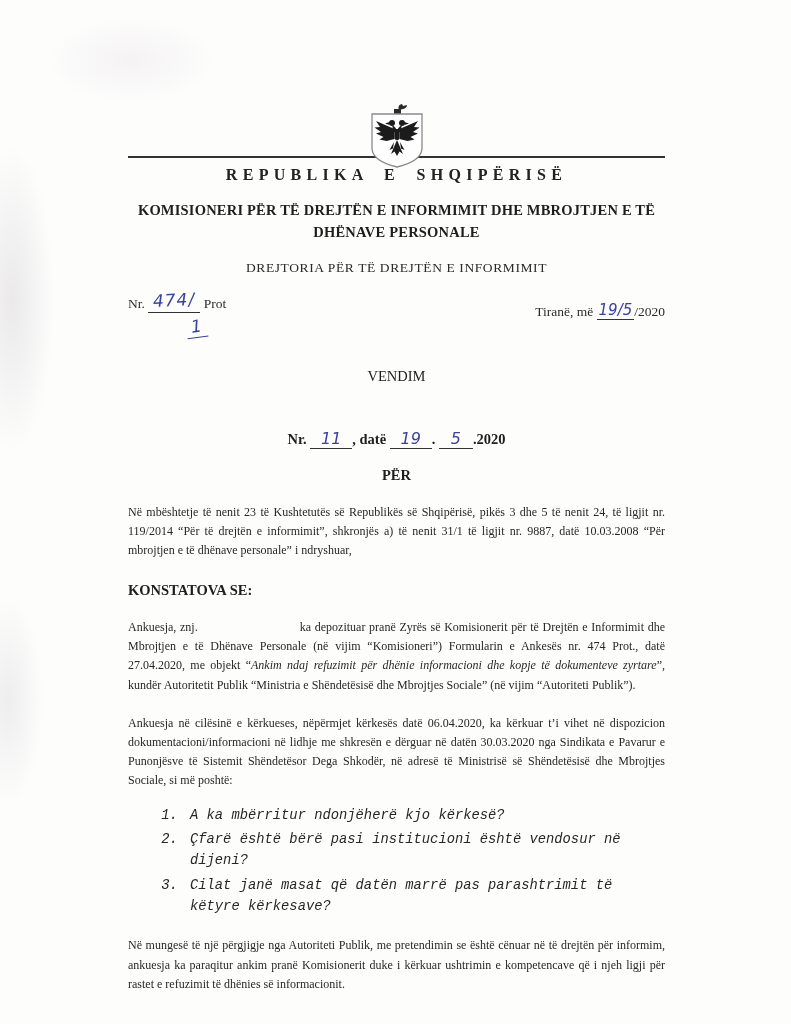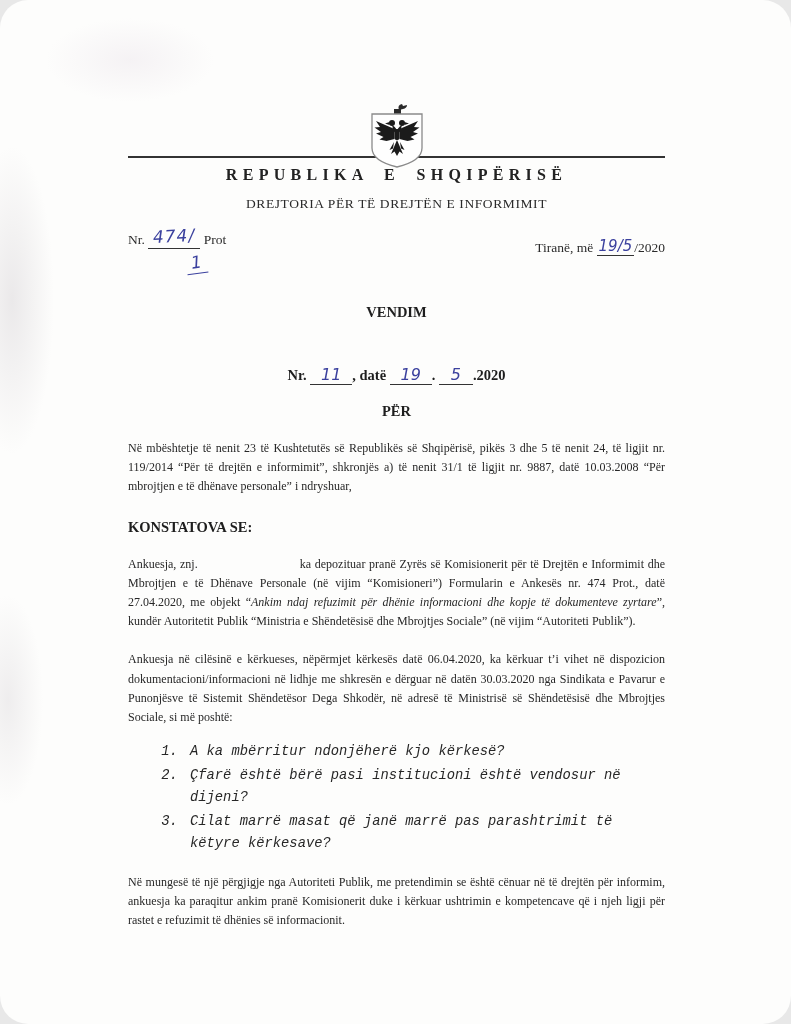--- a/index.html
+++ b/index.html
@@ -9,45 +9,44 @@
     width:791px;height:1024px;
     margin:0 auto;
     background:
       radial-gradient(ellipse 60px 220px at 12px 300px, rgba(200,195,200,.35), rgba(0,0,0,0) 70%),
       radial-gradient(ellipse 50px 150px at 8px 700px, rgba(205,200,205,.30), rgba(0,0,0,0) 70%),
       radial-gradient(ellipse 120px 60px at 130px 60px, rgba(230,222,230,.35), rgba(0,0,0,0) 70%),
       #fdfdfc;
     font-family:"Liberation Serif", serif;
     color:#2b2b2b;
     overflow:hidden;
-    border-radius:28px;
   }
   .content{padding:0 126px 0 128px;}
   
   .emblem-block{position:relative;height:188px;}
   .rule{position:absolute;top:156px;left:0;right:0;border-top:2px solid #333;z-index:1;}
   .emblem{position:absolute;top:104px;left:50%;transform:translateX(-50%);z-index:2;}
   .republic{position:absolute;top:166px;left:0;width:100%;text-align:center;
     font-weight:bold;font-size:16px;letter-spacing:.33em;word-spacing:.45em;color:#222;z-index:3;}
   
   .institution{margin-top:12px;text-align:center;font-weight:bold;font-size:14.5px;line-height:1.5;color:#1e1e1e;letter-spacing:.2px;}
-  .directorate{margin-top:8px;text-align:center;font-size:13.5px;letter-spacing:.6px;color:#2a2a2a;}
+  .directorate{margin-top:16px;text-align:center;font-size:13.5px;letter-spacing:.6px;color:#2a2a2a;}
   
   .protocol-row{margin-top:16px;display:flex;justify-content:space-between;align-items:flex-start;font-size:13.5px;}
   .protocol-left{position:relative;height:52px;}
   .blank{display:inline-block;border-bottom:1.2px solid #333;text-align:center;vertical-align:baseline;}
   .blank.nr-blank{min-width:52px;}
   .hw{color:#3b419e;font-family:"DejaVu Sans", sans-serif;font-style:italic;font-weight:500;}
   .hw-474{display:inline-block;font-size:17px;transform:rotate(-3deg) translateY(-2px);letter-spacing:1px;}
   .hw-1{position:absolute;left:58px;top:24px;font-size:17px;transform:rotate(-8deg);
     border-bottom:1.6px solid #3b419e;padding:0 5px 1px 5px;}
   .protocol-right{margin-top:10px;}
   .hw-date{display:inline-block;font-size:15px;border-bottom:1.2px solid #333;padding:0 2px;transform:translateY(-1px);}
   
-  .vendim{margin-top:24px;text-align:center;font-weight:bold;font-size:14.5px;color:#1e1e1e;}
+  .vendim{margin-top:24px;text-align:center;font-weight:normal;font-size:14.5px;color:#1e1e1e;}
   .decision-nr{margin-top:16px;text-align:center;font-weight:bold;font-size:14.5px;color:#1e1e1e;}
   .decision-nr .blank{min-width:42px;margin-top:28px;}
   .decision-nr .blank.m{min-width:34px;}
   .decision-nr .hw{font-size:16px;font-weight:500;}
   .per{margin-top:18px;text-align:center;font-weight:bold;font-size:14.5px;color:#1e1e1e;}
   .subject{margin-top:18px;text-align:center;font-weight:bold;font-size:14.5px;color:#1e1e1e;letter-spacing:.2px;}
   
   p.body-par{margin:19px 0 0 0;font-size:12px;line-height:1.6;text-align:justify;color:#272727;font-family:Liberation Serif, serif;}
   .konstatova{margin-top:22px;text-align:left;font-weight:bold;font-size:14.5px;color:#1e1e1e;}
   .redacted-gap{display:inline-block;width:102px;}
@@ -80,20 +79,24 @@
           <path d="M25.5 25 L7 17 L11 23 L5.5 23.5 L12 28 L7 29.5 L14.5 33 L10.5 35.5 L17.5 37 L25.5 35 Z"></path>
           <path d="M30.5 25 L49 17 L45 23 L50.5 23.5 L44 28 L49 29.5 L41.5 33 L45.5 35.5 L38.5 37 L30.5 35 Z"></path>
           <path d="M28 36 L22 50 L25.5 47.5 L28 52 L30.5 47.5 L34 50 Z"></path>
           <path d="M25 38 l-4.5 8 l3.5 -1.5 z"></path>
           <path d="M31 38 l4.5 8 l-3.5 -1.5 z"></path>
         </g>
       </svg>
       <div class="republic">REPUBLIKA E SHQIPËRISË</div>
     </div>
 
+    <div class="institution">
+      <div>KOMISIONERI PËR TË DREJTËN E INFORMIMIT DHE MBROJTJEN E TË</div>
+      <div>DHËNAVE PERSONALE</div>
+    </div>
 
     <div class="directorate">DREJTORIA PËR TË DREJTËN E INFORMIMIT</div>
 
     <div class="protocol-row">
       <div class="protocol-left">
         <span>Nr.</span>
         <span class="blank nr-blank"><span class="hw hw-474">474/</span></span>
         <span>Prot</span>
         <span class="hw hw-1">1</span>
       </div>
@@ -117,19 +120,19 @@
 
     <div class="konstatova">KONSTATOVA SE:</div>
 
     <p class="body-par"><span>Ankuesja, znj.</span><span class="redacted-gap"></span><span>ka depozituar pranë Zyrës së Komisionerit për të Drejtën e Informimit dhe Mbrojtjen e të Dhënave Personale (në vijim “Komisioneri”) Formularin e Ankesës nr. 474 Prot., datë 27.04.2020, me objekt “</span><span class="quote-italic">Ankim ndaj refuzimit për dhënie informacioni dhe kopje të dokumenteve zyrtare</span><span>”, kundër Autoritetit Publik “Ministria e Shëndetësisë dhe Mbrojtjes Sociale” (në vijim “Autoriteti Publik”).</span></p>
 
     <p class="body-par">Ankuesja në cilësinë e kërkueses, nëpërmjet kërkesës datë 06.04.2020, ka kërkuar t’i vihet në dispozicion dokumentacioni/informacioni në lidhje me shkresën e dërguar në datën 30.03.2020 nga Sindikata e Pavarur e Punonjësve të Sistemit Shëndetësor Dega Shkodër, në adresë të Ministrisë së Shëndetësisë dhe Mbrojtjes Sociale, si më poshtë:</p>
 
     <ol class="questions">
       <li>A ka mbërritur ndonjëherë kjo kërkesë?</li>
       <li>Çfarë është bërë pasi institucioni është vendosur në dijeni?</li>
-      <li>Cilat marrë masat që janë marrë pas parashtrimit të këtyre kërkesave?</li>
+      <li>Cilat janë masat që datën marrë pas parashtrimit të këtyre kërkesave?</li>
     </ol>
 
     <p class="body-par">Në mungesë të një përgjigje nga Autoriteti Publik, me pretendimin se është cënuar në të drejtën për informim, ankuesja ka paraqitur ankim pranë Komisionerit duke i kërkuar ushtrimin e kompetencave që i njeh ligji për rastet e refuzimit të dhënies së informacionit.</p>
 
   </div>
 </div>
 
 </body></html>

